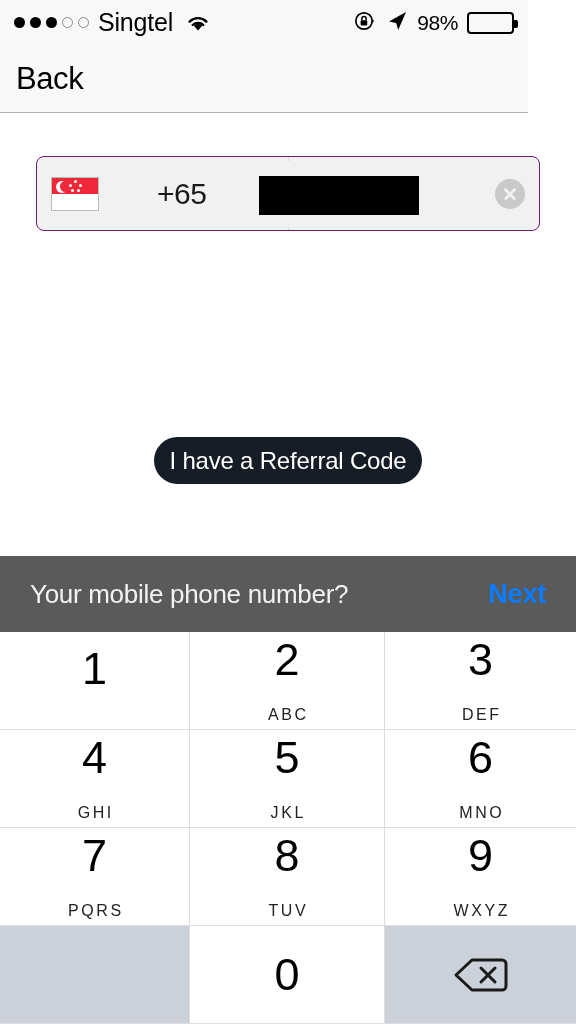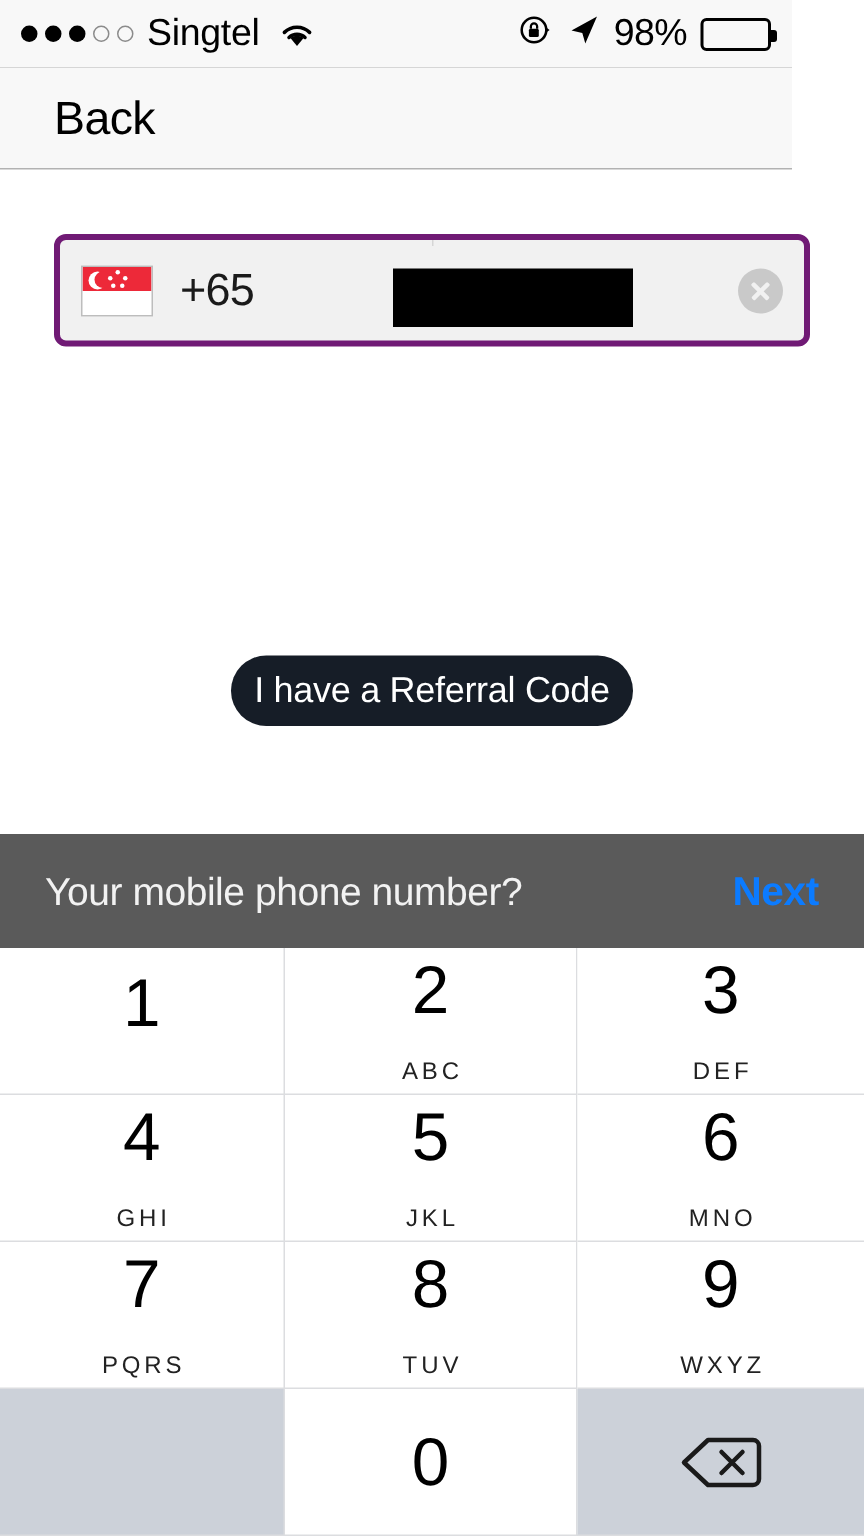--- a/index.html
+++ b/index.html
@@ -33,51 +33,52 @@
   .carrier { font-size: 25px; color: #000; letter-spacing: -0.2px; }
   .wifi { width: 26px; height: 20px; position: relative; margin-left: 3px; }
   .sb-center {
     position: absolute; left: 0; right: 0; text-align: center;
     font-size: 25px; font-weight: bold; color: #000; letter-spacing: -0.3px;
   }
   .sb-right {
     margin-left: auto; display: flex; align-items: center; gap: 9px;
     position: relative; z-index: 2;
   }
-  .batt-pct { font-size: 25px; color: #000; letter-spacing: -0.4px; }
+  .batt-pct { font-size: 21px; color: #000; letter-spacing: -0.4px; }
   .battery { width: 47px; height: 22px; border: 2px solid #000; border-radius: 4px;
              position: relative; padding: 2px; }
   .battery::after { content: ""; position: absolute; right: -6px; top: 6px;
                     width: 4px; height: 8px; background: #000; border-radius: 0 2px 2px 0; }
   .battery .lvl { height: 100%; background: #000; border-radius: 1px; }
 
   
   .navbar {
     height: 68px; flex: none;
     background: #f8f8f8;
     border-bottom: 1px solid #b2b2b2;
     display: flex; align-items: center;
     position: relative; padding: 0 16px;
   }
-  .nav-back { font-size: 31px; color: #000; letter-spacing: -0.4px; margin-left: 20px; }
+  .nav-back { font-size: 31px; color: #000; letter-spacing: -0.4px; }
   .nav-title {
     position: absolute; left: 0; right: 0; text-align: center;
     font-size: 31px; font-weight: bold; color: #000; letter-spacing: -0.5px;
   }
 
   
   .content { flex: 1; background: #fff; position: relative; }
 
   .field-wrap {
     position: absolute; left: 36px; top: 43px; width: 504px; height: 75px;
     background: #f1f1f1;
-    border: 4px solid #701a75;
+    border: 1px solid #701a75;
     border-radius: 8px;
     display: flex; align-items: center;
     padding: 0 14px;
+    gap: 40px;
   }
   .field-divider {
     position: absolute; left: 50%; top: 0; width: 1px; height: 100%;
     background: linear-gradient(to bottom, #d6d6d6 0 4px, transparent 4px 71px, #d6d6d6 71px 75px);
   }
   .flag {
     width: 48px; height: 34px; border: 1px solid #bdbdbd;
     position: relative; overflow: hidden; background: #fff; flex: none;
   }
   .flag .red { position: absolute; left: 0; top: 0; width: 100%; height: 50%; background: #ED2939; }

